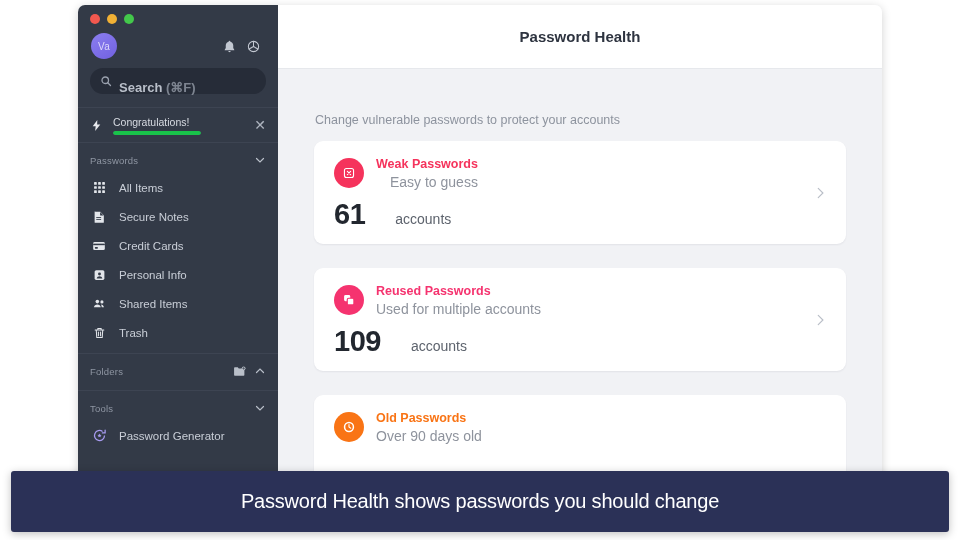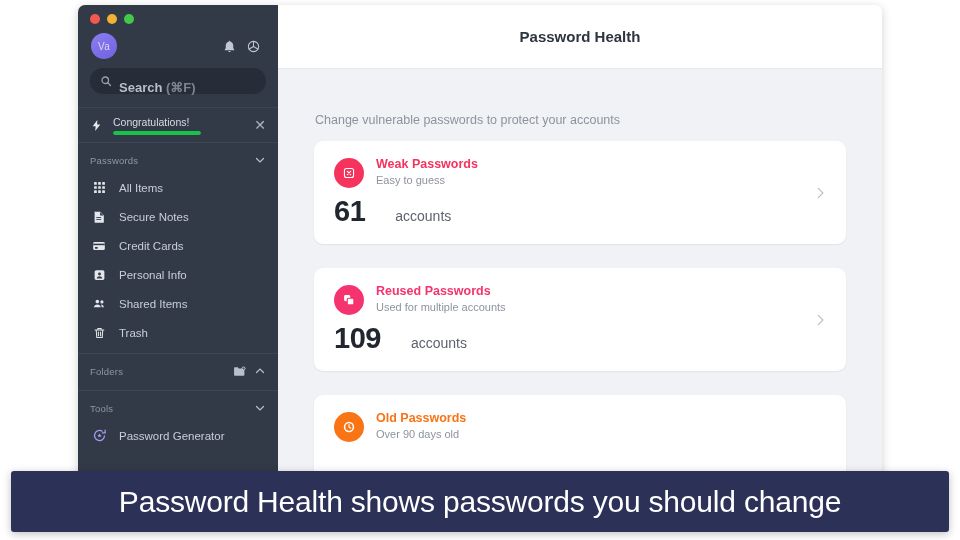--- a/index.html
+++ b/index.html
@@ -249,23 +249,24 @@
     flex: 0 0 30px;
     color: #ffffff;
   }
   .card-heading {
     font-size: 12.5px;
     font-weight: bold;
     margin: 0 0 2px 0;
     line-height: 1.1;
   }
   .card-sub {
-    font-size: 11px;
+    font-size: 14px;
     color: #8e939d;
     line-height: 1.2;
+    text-align: right;
   }
   .card-count {
     margin-top: 7px;
     display: flex;
     align-items: baseline;
     gap: 24px;
   }
   .count-num {
     font-size: 29px;
     font-weight: bold;
@@ -295,21 +296,21 @@
     height: 61px;
     background: #2b3157;
     border-radius: 3px;
     display: flex;
     align-items: center;
     justify-content: center;
     box-shadow: 0 2px 8px rgba(0,0,0,0.25);
   }
   .caption-text {
     color: #ffffff;
-    font-size: 30px;
+    font-size: 20px;
     letter-spacing: -0.2px;
     white-space: nowrap;
   }
 </style>
 </head>
 <body>
 
 <div id="root">
 
   <div class="app-window">

